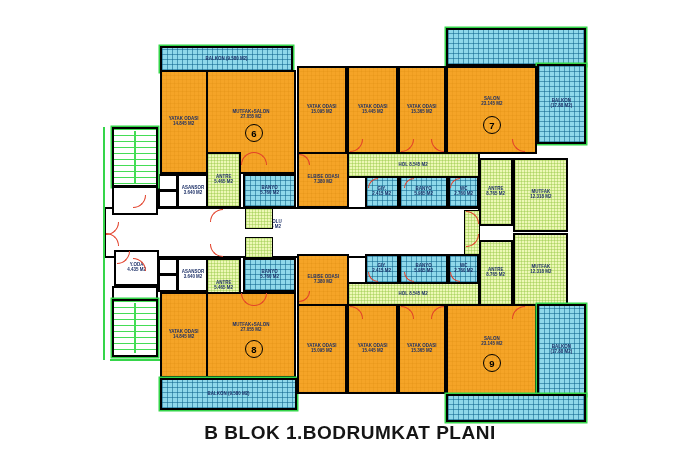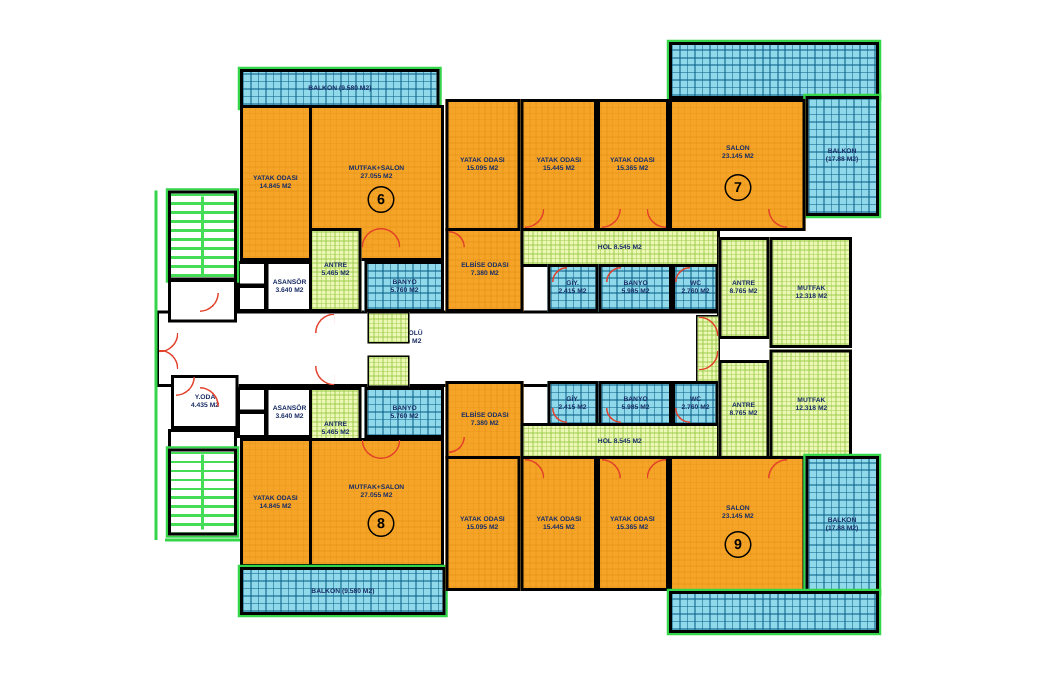--- a/index.html
+++ b/index.html
@@ -219,14 +219,15 @@
   <div class="door door-tl" style="left:450px;top:178px;width:10px;height:10px;"></div>
   <div class="door door-bl" style="left:368px;top:272px;width:10px;height:10px;"></div>
   <div class="door door-bl" style="left:404px;top:272px;width:10px;height:10px;"></div>
   <div class="door door-bl" style="left:450px;top:272px;width:10px;height:10px;"></div>
   <div class="door door-tr" style="left:299px;top:154px;width:11px;height:11px;"></div>
   <div class="door door-br" style="left:299px;top:291px;width:11px;height:11px;"></div>
 
   <div class="gline" style="left:103px;top:127px;width:2px;height:233px;"></div>
   <div class="gline" style="left:110px;top:359px;width:50px;height:2px;"></div>
 
+  <div class="title">B BLOK 1.BODRUMKAT PLANI</div>
 
 </div>
 
 </body></html>

